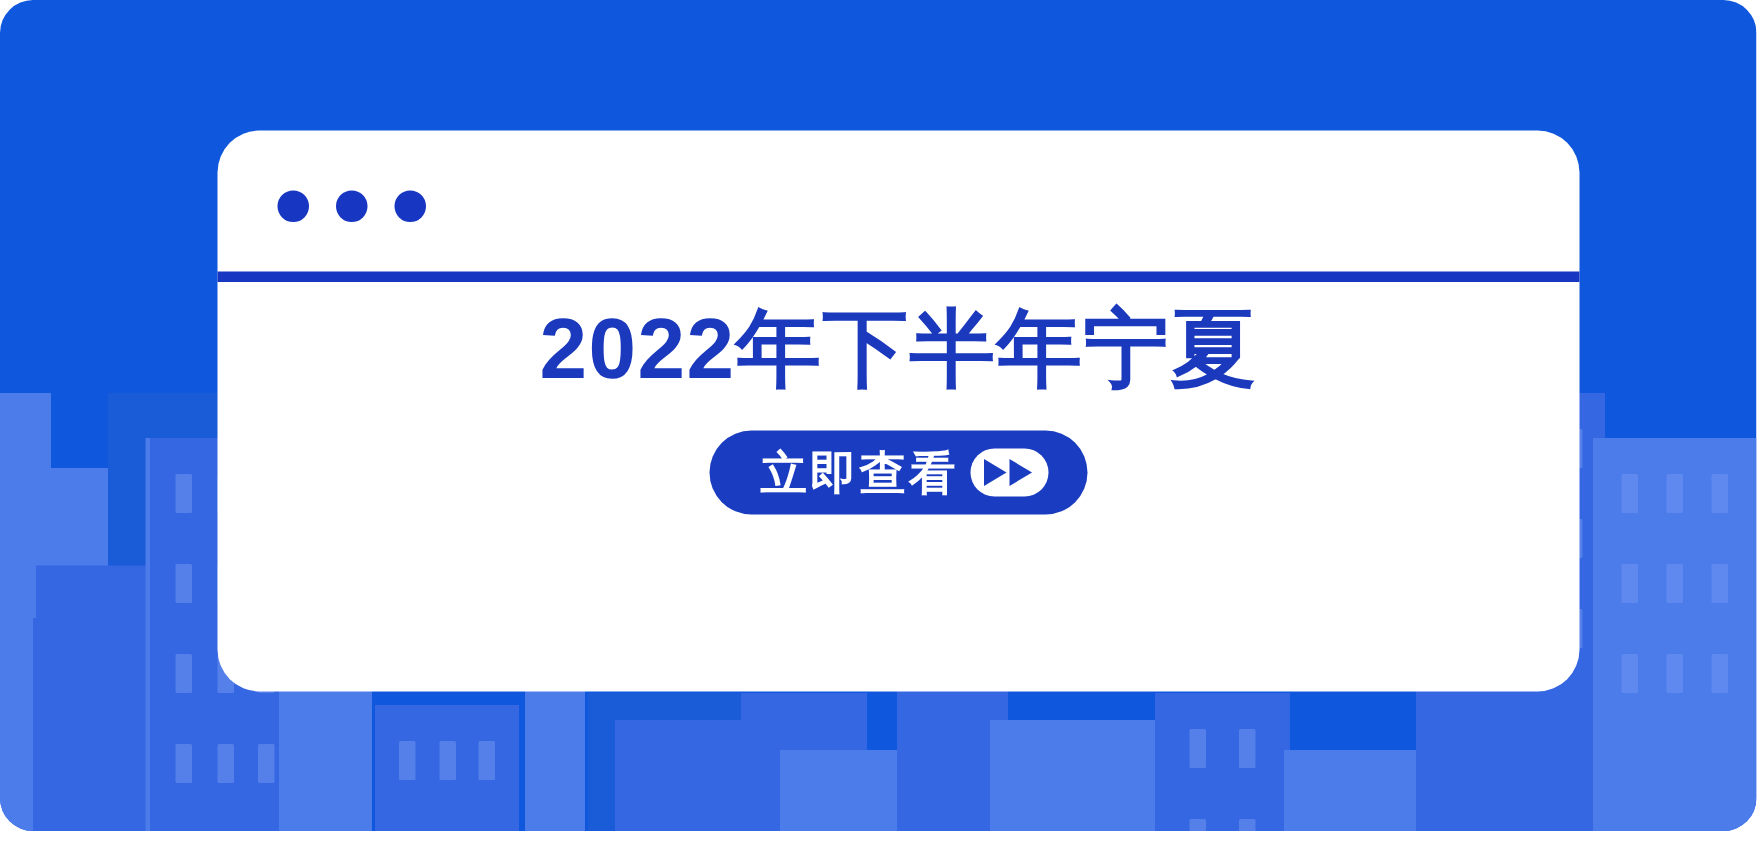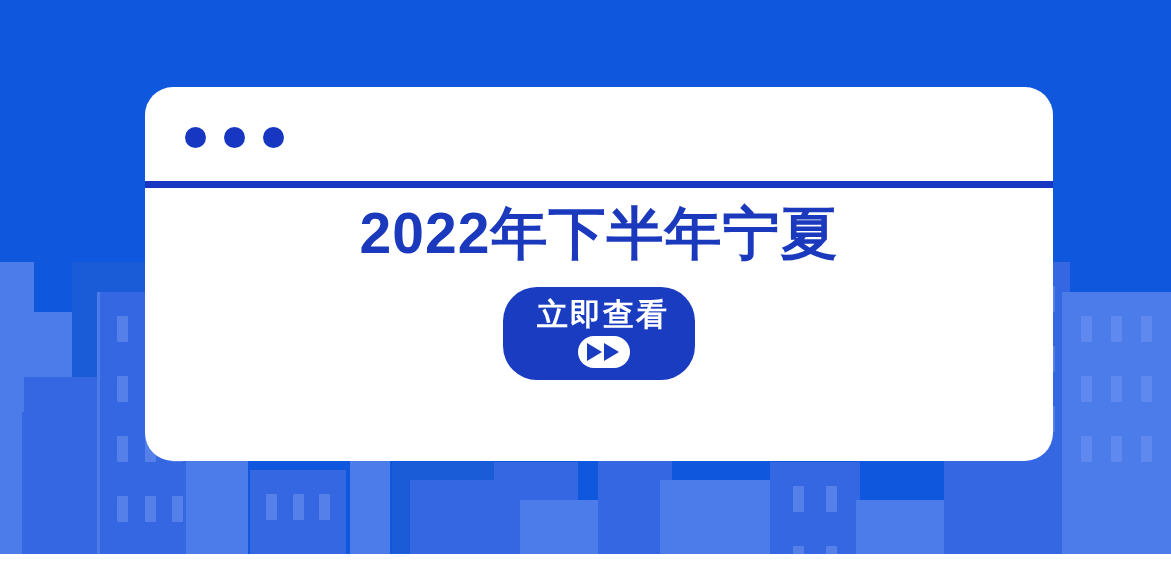--- a/index.html
+++ b/index.html
@@ -7,20 +7,21 @@
     padding: 0;
     background: #ffffff;
   }
   #stage {
     position: relative;
     width: 1171px;
     height: 554px;
     overflow: hidden;
     background: #0F57DC;
     font-family: "Liberation Sans", "DejaVu Sans", sans-serif;
+    border-radius: 22px;
   }
 
   
   .city {
     position: absolute;
     left: 0; top: 0;
     width: 1171px;
     height: 562px;
     overflow: hidden;
   }
@@ -99,21 +100,20 @@
     background: #1A3CC0;
     color: #ffffff;
     border: none;
     border-radius: 34px;
     padding: 12px 26px 12px 34px;
     font-size: 31px;
     font-weight: bold;
     letter-spacing: 2px;
     font-family: "Liberation Sans", "DejaVu Sans", sans-serif;
     cursor: pointer;
-    flex-direction: column;
   }
   .cta-label { line-height: 1; }
   .ffwd {
     display: inline-flex;
     align-items: center;
     justify-content: center;
     width: 52px;
     height: 32px;
     background: #ffffff;
     border-radius: 16px;

